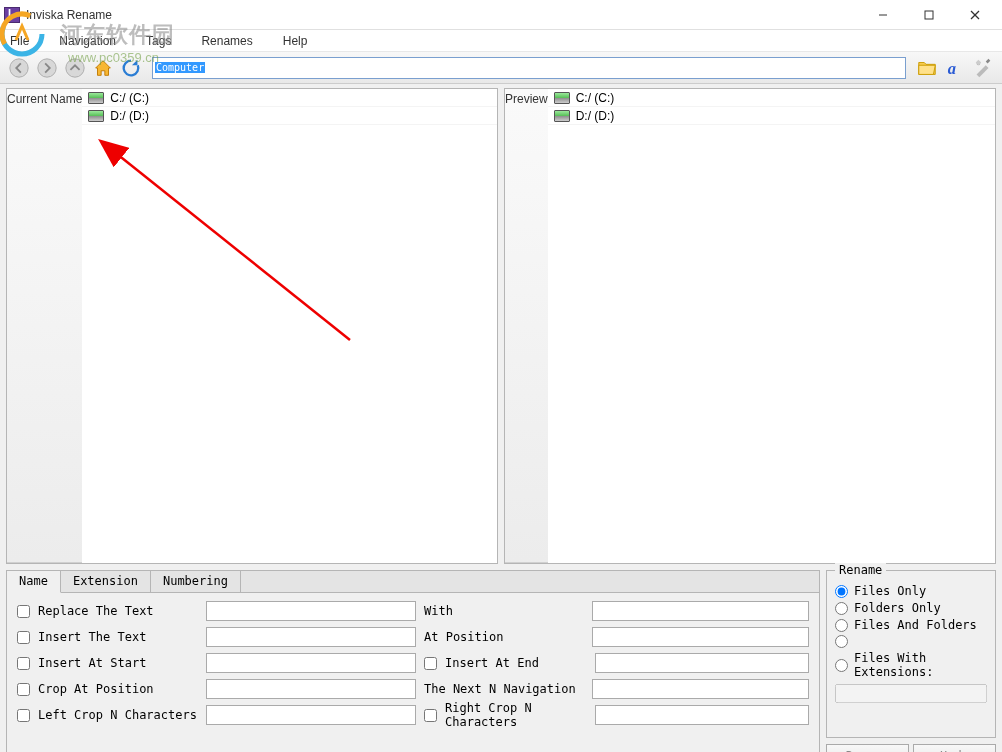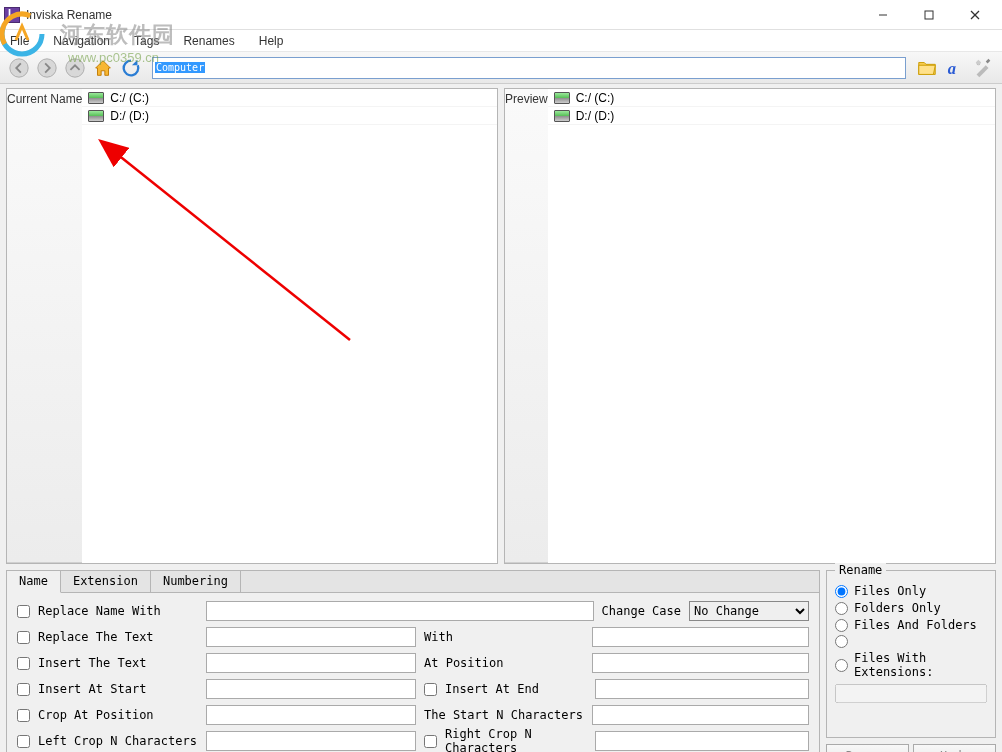--- a/index.html
+++ b/index.html
@@ -3,21 +3,21 @@
 <meta charset="utf-8">
 <style>
 * { box-sizing: border-box; margin: 0; padding: 0; }
 body { font-family: "Microsoft YaHei", "SimSun", sans-serif; font-size: 12px; background: #f0f0f0; width: 1002px; height: 752px; overflow: hidden; position: relative; }
 .titlebar { height: 30px; background: #fff; display: flex; align-items: center; padding: 0 4px; border-bottom: 1px solid #e0e0e0; }
 .titlebar .app-icon { width: 16px; height: 16px; background: #6b3fa0; display: inline-block; border: 1px solid #4a2a70; margin-right: 6px; position: relative; }
 .titlebar .app-icon::after { content: 'I'; color: #fff; font-weight: bold; font-size: 11px; position: absolute; left: 3px; top: -1px; }
 .titlebar .title { flex: 1; color: #333; }
 .titlebar .win-btns { display: flex; }
 .titlebar .win-btn { width: 46px; height: 30px; display: flex; align-items: center; justify-content: center; color: #333; }
-.menubar { height: 22px; background: #fff; display: flex; align-items: center; padding: 0 6px; gap: 16px; border-bottom: 1px solid #e8e8e8; }
+.menubar { height: 22px; background: #fff; display: flex; align-items: center; padding: 0 6px; gap: 22px; border-bottom: 1px solid #e8e8e8; }
 .menubar .menu-item { color: #333; padding: 2px 4px; }
 .toolbar { height: 32px; background: linear-gradient(#f8f8f8,#e8e8e8); display: flex; align-items: center; padding: 0 6px; gap: 2px; border-bottom: 1px solid #ccc; }
 .toolbar .tbtn { width: 26px; height: 26px; display: flex; align-items: center; justify-content: center; border-radius: 3px; }
 .toolbar .tbtn svg { width: 22px; height: 22px; }
 .toolbar .pathbox { flex: 1; height: 22px; border: 1px solid #7a9fcf; background: #fff; margin: 0 6px; display: flex; align-items: center; padding: 0 2px; }
 .toolbar .pathbox .sel { background: #3399ff; color: #fff; font-family: monospace; font-size: 10px; padding: 0 1px; }
 .lists { display: flex; gap: 6px; padding: 4px 6px 0 6px; height: 480px; }
 .list-pane { flex: 1; background: #fff; border: 1px solid #b5b5b5; display: flex; flex-direction: row; }
 .list-header { background: linear-gradient(#fafafa,#ececec); border-bottom: 1px solid #d0d0d0; text-align: center; padding: 3px 0; color: #333; }
 .list-body { flex: 1; overflow: auto; }
@@ -168,29 +168,20 @@
 <div class="bottom">
   <div class="tabs-pane">
     <div class="tabstrip">
       <div class="tab active">Name</div>
       <div class="tab">Extension</div>
       <div class="tab">Numbering</div>
     </div>
     <div class="tab-body">
       <div class="form-row">
         <input type="checkbox" style="">
-        <span class="lbl">Replace Name With</span>
-        <input type="text" style="flex: 1 1 0%;">
-        <span>Change Case</span>
-        <select style="width:120px">
-          <option>No Change</option>
-        </select>
-      </div>
-      <div class="form-row">
-        <input type="checkbox" style="">
         <span class="lbl">Replace The Text</span>
         <input type="text" style="width: 210px;">
         <span class="lbl2">With</span>
         <input type="text" style="flex: 1 1 0%;">
       </div>
       <div class="form-row">
         <input type="checkbox" style="">
         <span class="lbl">Insert The Text</span>
         <input type="text" style="width: 210px;">
         <span class="lbl2">At Position</span>
@@ -201,21 +192,21 @@
         <span class="lbl">Insert At Start</span>
         <input type="text" style="width: 210px;">
         <input type="checkbox" style="">
         <span style="width:142px">Insert At End</span>
         <input type="text" style="flex: 1 1 0%;">
       </div>
       <div class="form-row">
         <input type="checkbox" style="">
         <span class="lbl">Crop At Position</span>
         <input type="text" style="width: 210px;">
-        <span class="lbl2">The Start N Characters</span>
+        <span class="lbl2">The Next N Navigation</span>
         <input type="text" style="flex: 1 1 0%;">
       </div>
       <div class="form-row">
         <input type="checkbox" style="">
         <span class="lbl">Left Crop N Characters</span>
         <input type="text" style="width: 210px;">
         <input type="checkbox" style="">
         <span style="width:142px">Right Crop N Characters</span>
         <input type="text" style="flex: 1 1 0%;">
       </div>

